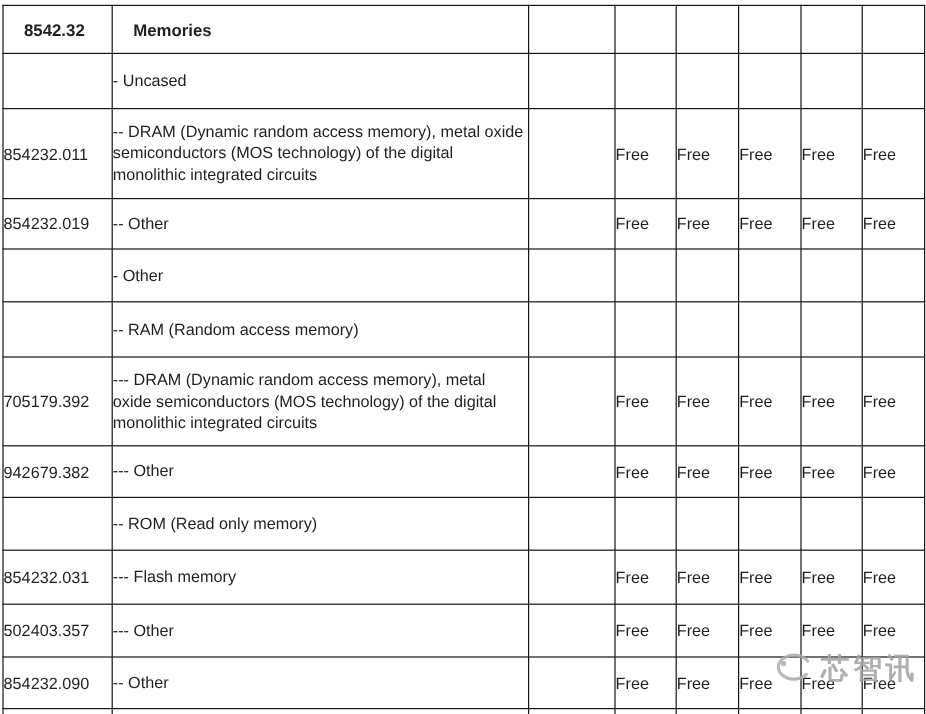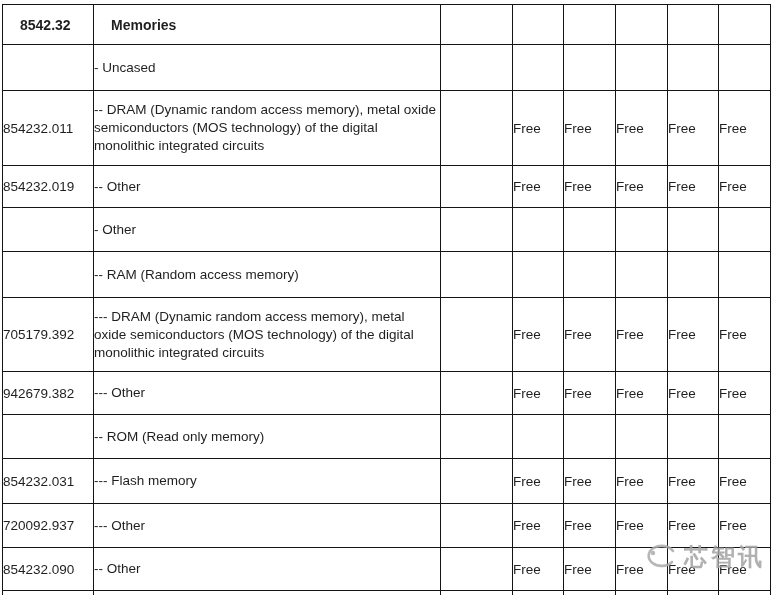--- a/index.html
+++ b/index.html
@@ -182,21 +182,21 @@
           <td class="code-cell">854232.031</td>
           <td class="desc-cell">--- Flash memory</td>
           <td class="spacer-cell"></td>
           <td class="value-cell">Free</td>
           <td class="value-cell">Free</td>
           <td class="value-cell">Free</td>
           <td class="value-cell">Free</td>
           <td class="value-cell">Free</td>
         </tr>
         <tr style="height: 44px;">
-          <td class="code-cell">720092.937</td>
+          <td class="code-cell">502403.357</td>
           <td class="desc-cell">--- Other</td>
           <td class="spacer-cell"></td>
           <td class="value-cell">Free</td>
           <td class="value-cell">Free</td>
           <td class="value-cell">Free</td>
           <td class="value-cell">Free</td>
           <td class="value-cell">Free</td>
         </tr>
         <tr style="height: 43px;">
           <td class="code-cell">854232.090</td>

